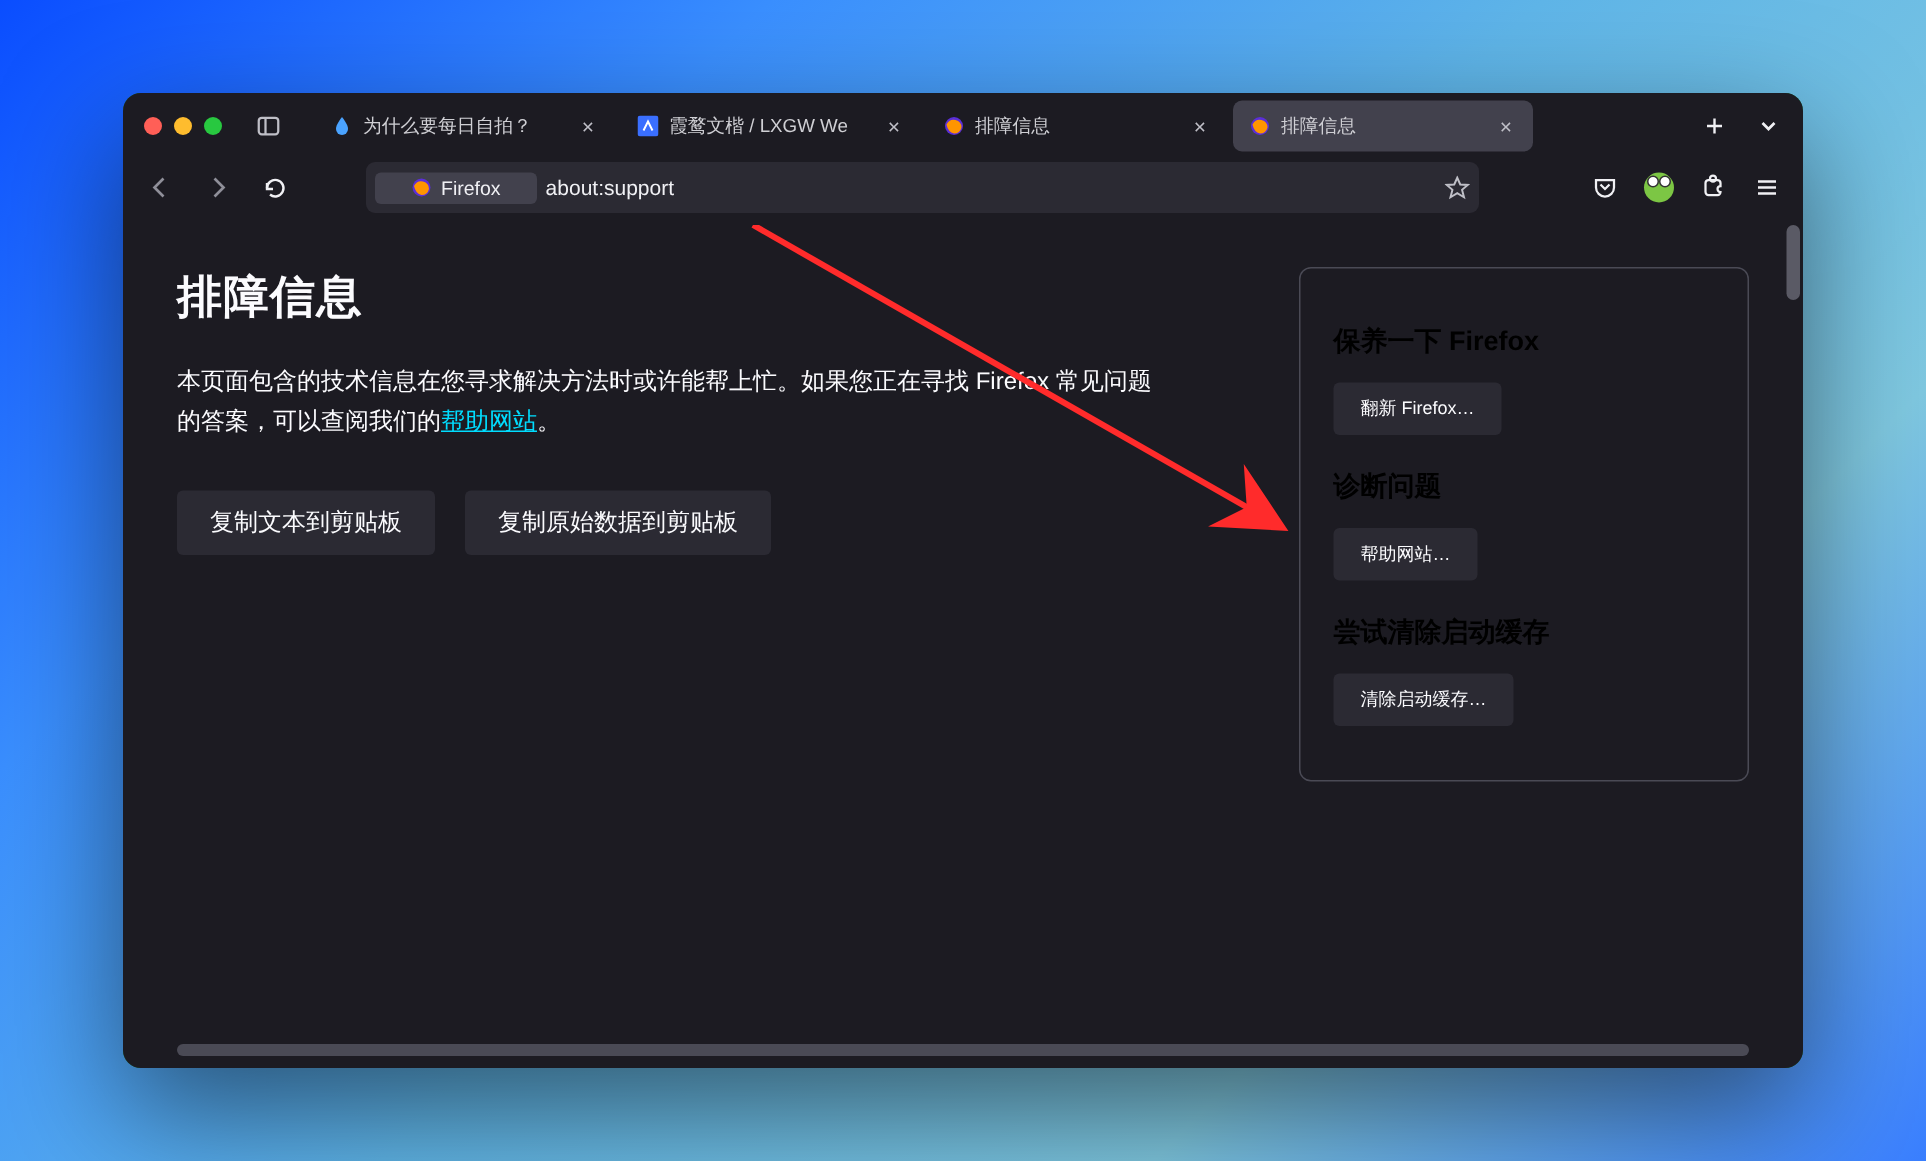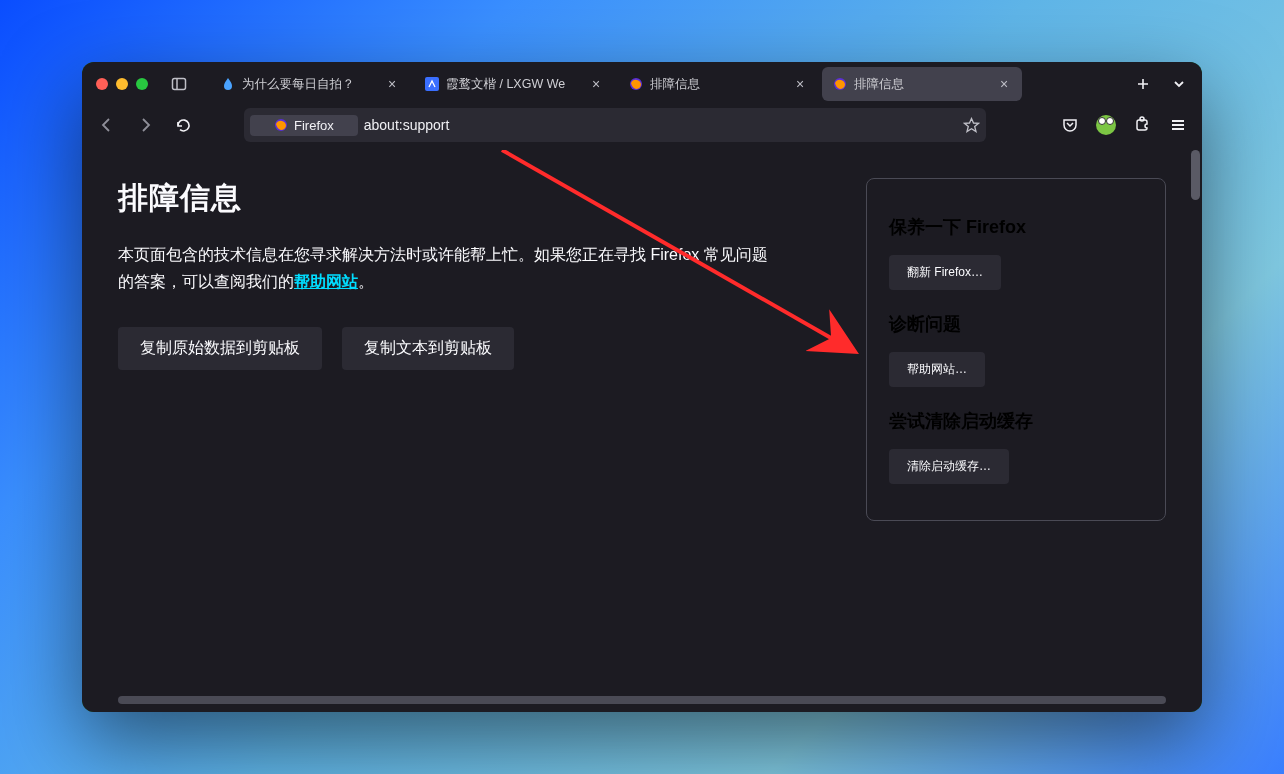--- a/index.html
+++ b/index.html
@@ -99,21 +99,21 @@
   
   .content {
     height: calc(100% - 88px);
     background: #1c1b22;
     overflow-y: auto;
     position: relative;
   }
   .content-inner { padding: 28px 36px; color:#fbfbfe; }
   .page-title { font-size: 30px; font-weight: 700; margin-bottom: 22px; letter-spacing: 1px; }
   .intro { font-size: 16px; line-height: 1.7; max-width: 660px; margin-bottom: 32px; }
-  .intro a { color:#0df; text-decoration: underline; font-weight: bold; }
+  .intro a { color:#0df; text-decoration: underline; }
   .btn-row { display:flex; gap:20px; }
   .copy-btn {
     background:#2b2a33; color:#fbfbfe; font-size:16px;
     padding: 11px 22px; border:none; border-radius:4px; font-weight:500;
   }
   .action-box {
     position: absolute;
     right: 36px;
     top: 28px;
     width: 300px;
@@ -286,22 +286,22 @@
   </div>
 
   <div class="content">
     <div class="vscroll"></div>
     <div class="content-inner">
       <h1 class="page-title">排障信息</h1>
       <p class="intro">
         <span>本页面包含的技术信息在您寻求解决方法时或许能帮上忙。如果您正在寻找 Firefox 常见问题的答案，可以查阅我们的</span><a href="#">帮助网站</a><span>。</span>
       </p>
       <div class="btn-row">
+        <button class="copy-btn">复制文本到剪贴板</button>
         <button class="copy-btn">复制原始数据到剪贴板</button>
-        <button class="copy-btn">复制文本到剪贴板</button>
       </div>
     </div>
 
     <div class="action-box">
       <h3>保养一下 Firefox</h3>
       <button class="act-btn">翻新 Firefox…</button>
       <h3>诊断问题</h3>
       <button class="act-btn">帮助网站…</button>
       <h3>尝试清除启动缓存</h3>
       <button class="act-btn">清除启动缓存…</button>

